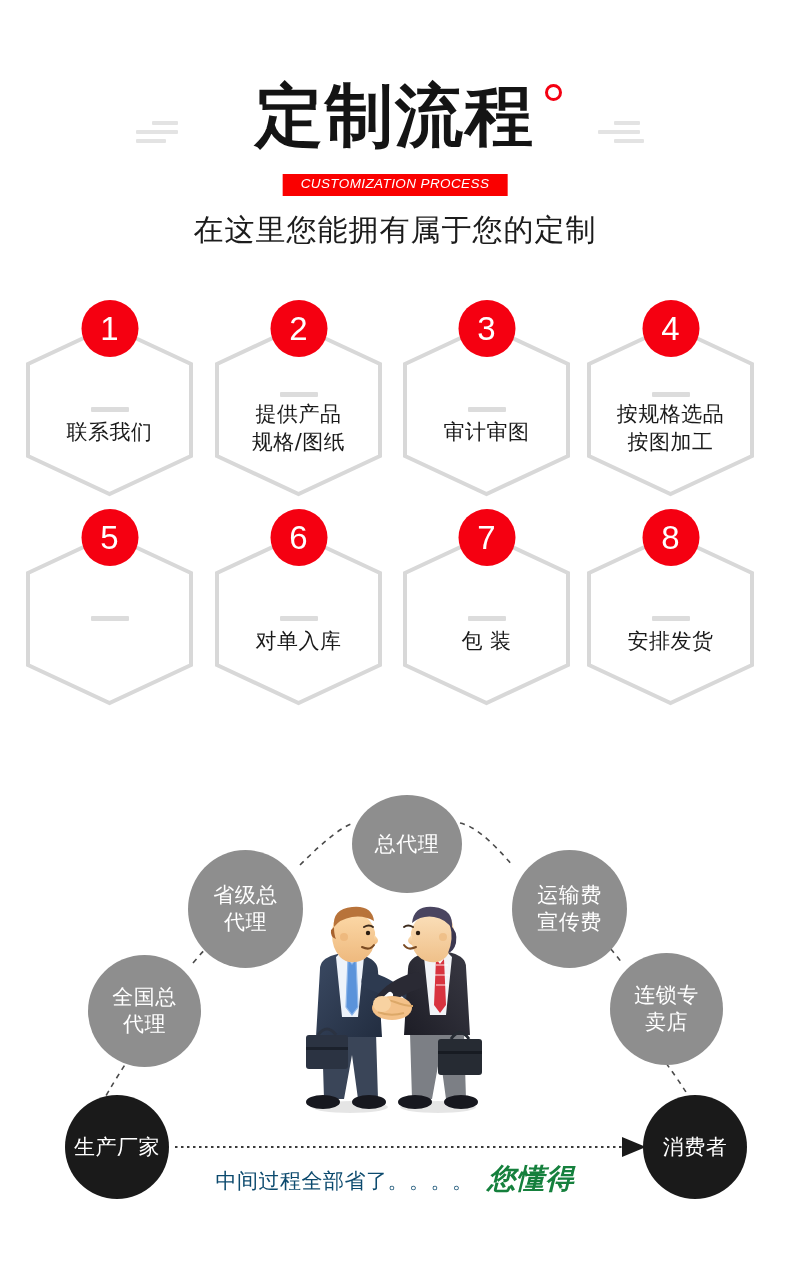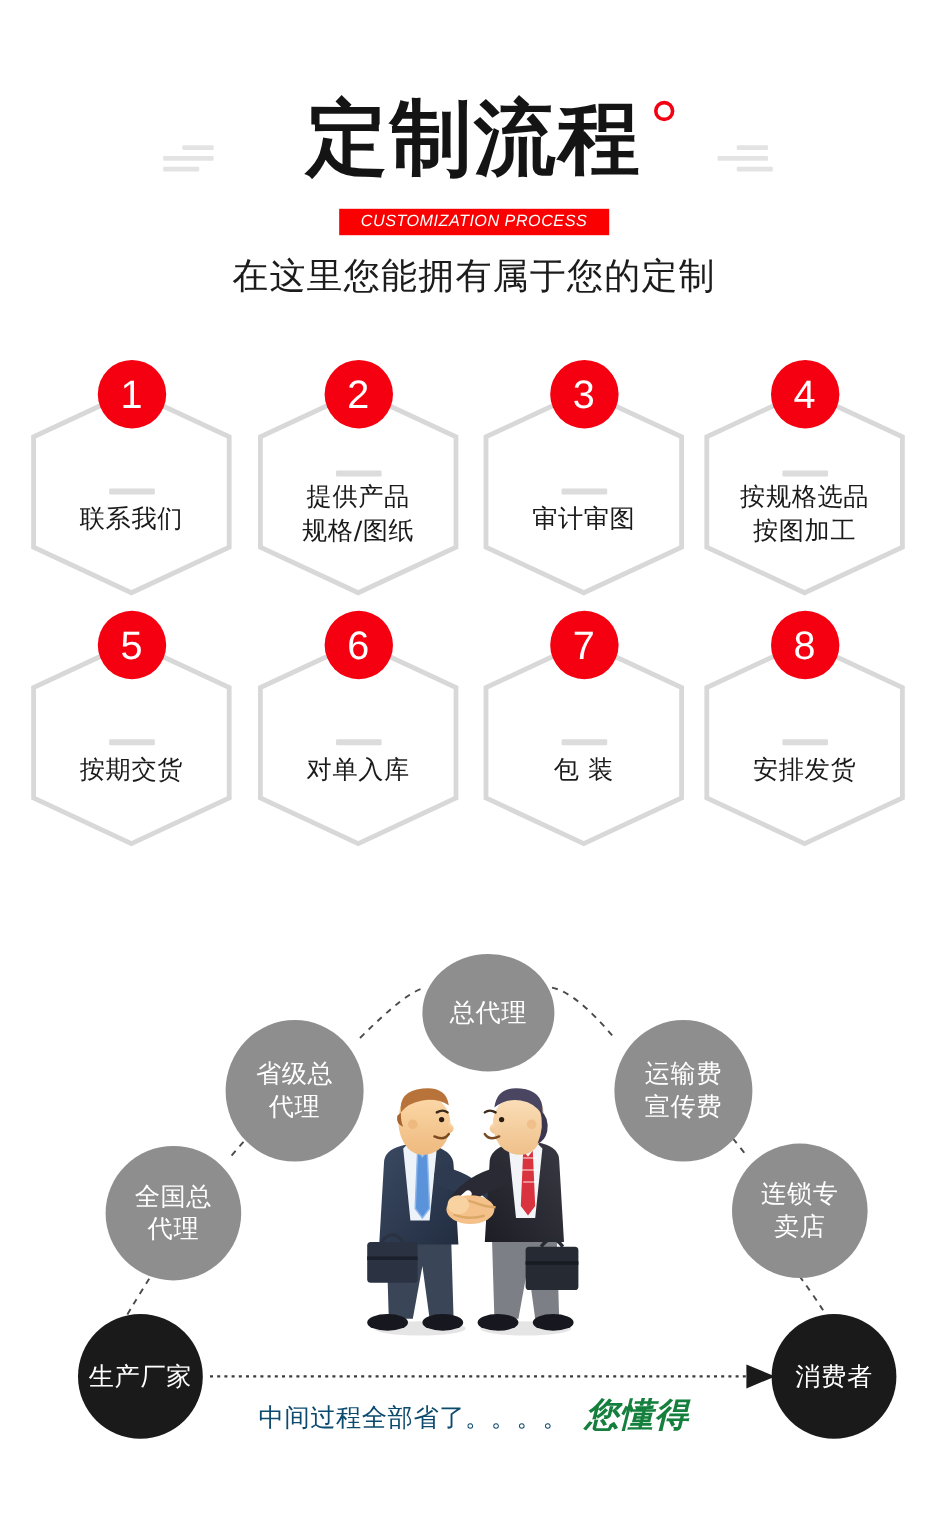--- a/index.html
+++ b/index.html
@@ -308,21 +308,20 @@
     </div>
 
     <div class="step" style="left:22px; top:219px;">
       <div class="hexwrap">
         <svg width="175" height="176" viewBox="0 0 175 176">
           <polygon points="87.5,4 169,42 169,134 87.5,172 6,134 6,42" fill="none" stroke="#d8d8d8" stroke-width="4"></polygon>
         </svg>
       </div>
       <div class="step-badge">5</div>
       <div class="step-sep"></div>
-      <div class="step-label">按期交货</div>
     </div>
 
     <div class="step" style="left:211px; top:219px;">
       <div class="hexwrap">
         <svg width="175" height="176" viewBox="0 0 175 176">
           <polygon points="87.5,4 169,42 169,134 87.5,172 6,134 6,42" fill="none" stroke="#d8d8d8" stroke-width="4"></polygon>
         </svg>
       </div>
       <div class="step-badge">6</div>
       <div class="step-sep"></div>

